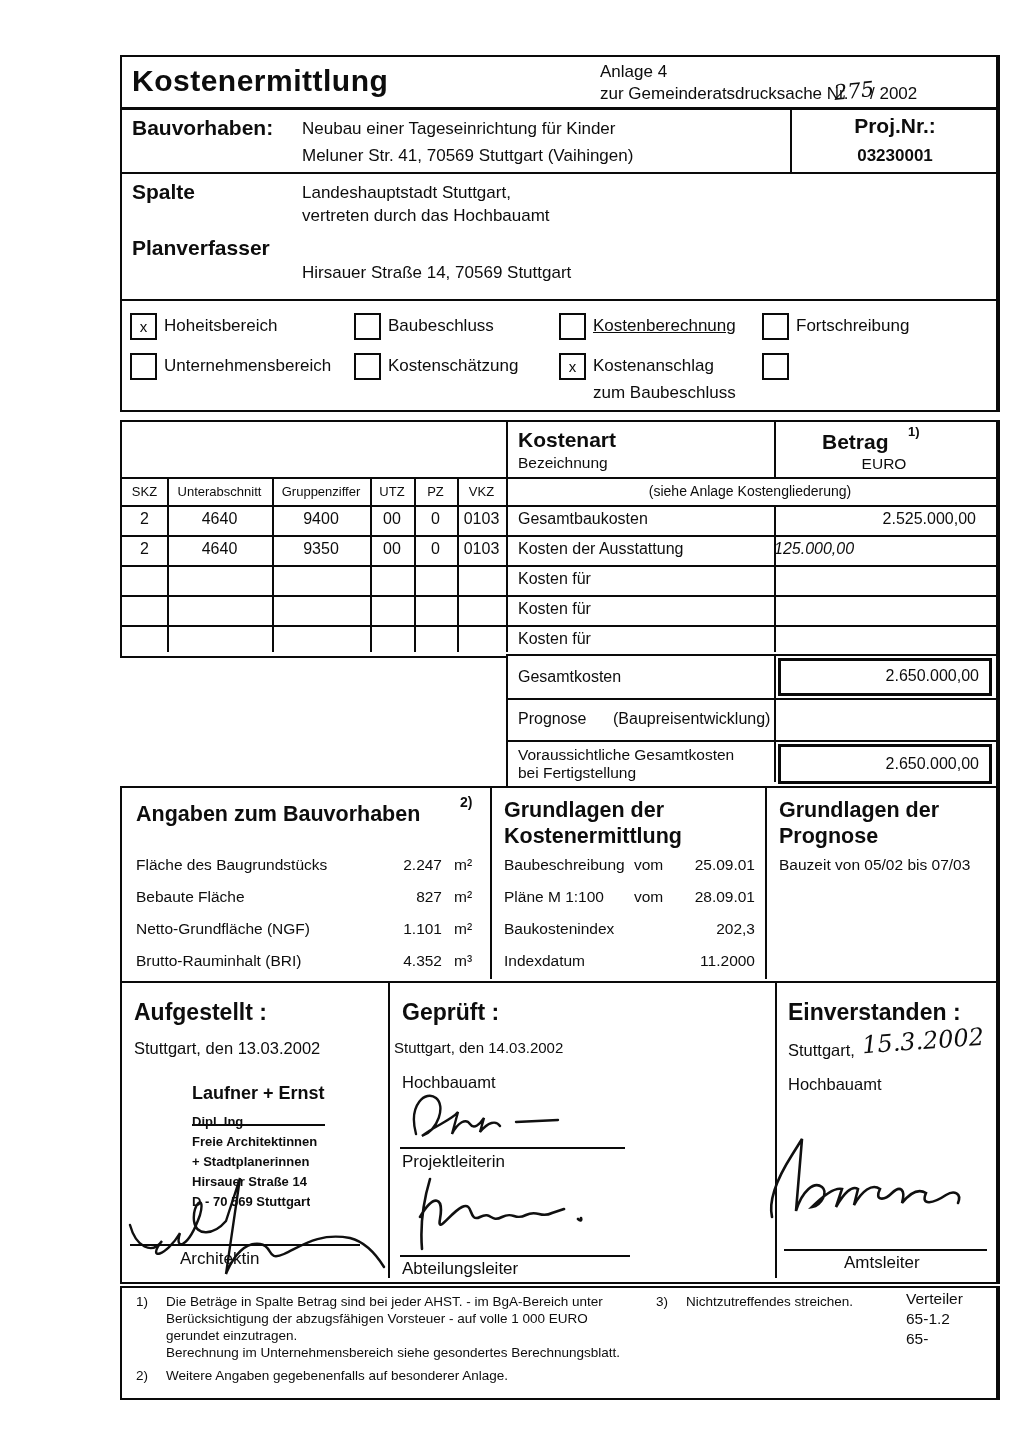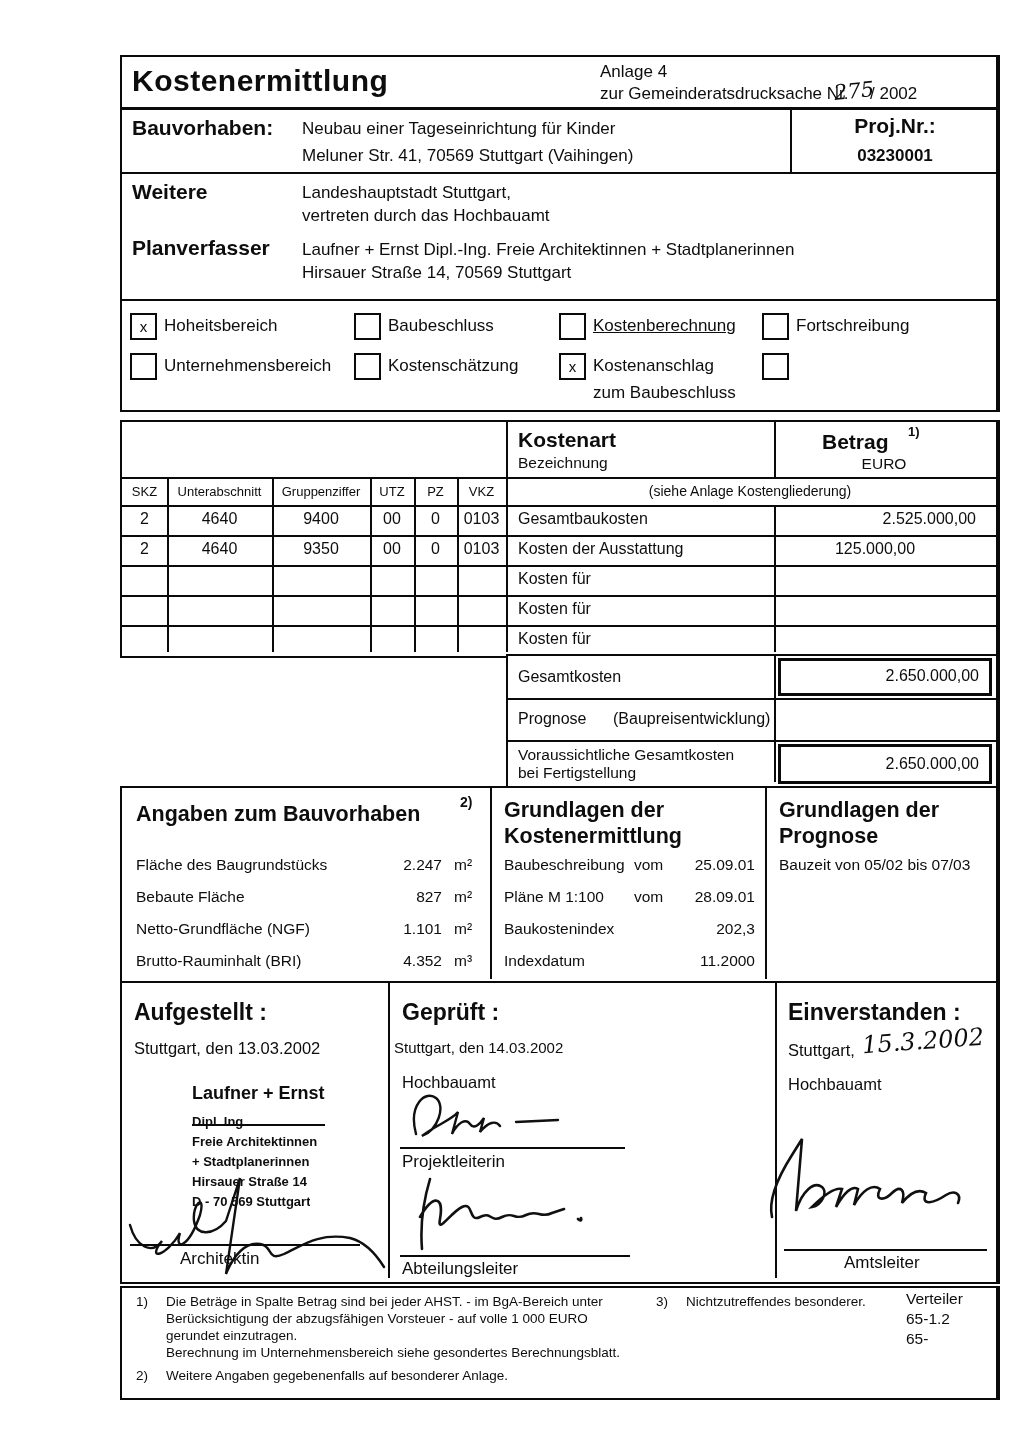--- a/index.html
+++ b/index.html
@@ -45,25 +45,24 @@
       <span class="abs t21" style="left:10px;top:6px;">Bauvorhaben:</span>
       <span class="abs t17" style="left:180px;top:9px;">Neubau einer Tageseinrichtung für Kinder</span>
       <span class="abs t17" style="left:180px;top:36px;">Meluner Str. 41, 70569 Stuttgart (Vaihingen)</span>
       <div class="abs" style="left:668px;top:0;width:206px;height:100%;border-left:2px solid #0a0a0a;">
         <span class="abs t21" style="left:0;top:4px;width:100%;text-align:center;">Proj.Nr.:</span>
         <span class="abs t17 b" style="left:0;top:36px;width:100%;text-align:center;">03230001</span>
       </div>
     </div>
 
     <div class="abs" style="left:0;top:117px;width:100%;height:125px;border-bottom:2px solid #0a0a0a;">
-      <span class="abs t21" style="left:10px;top:6px;">Weitere</span>
+      <span class="abs t21" style="left:10px;top:6px;">Spalte</span>
       <span class="abs t17" style="left:180px;top:9px;">Landeshauptstadt Stuttgart,</span>
       <span class="abs t17" style="left:180px;top:32px;">vertreten durch das Hochbauamt</span>
       <span class="abs t21" style="left:10px;top:62px;">Planverfasser</span>
-      <span class="abs t17" style="left:180px;top:66px;">Laufner + Ernst  Dipl.-Ing. Freie Architektinnen + Stadtplanerinnen</span>
       <span class="abs t17" style="left:180px;top:89px;">Hirsauer Straße 14, 70569 Stuttgart</span>
     </div>
 
     <div class="abs" style="left:0;top:244px;width:100%;height:109px;">
       <div class="cb" style="left:8px;top:12px;"><span>x</span></div>
       <span class="abs t17" style="left:42px;top:15px;">Hoheitsbereich</span>
       <div class="cb" style="left:232px;top:12px;"><span></span></div>
       <span class="abs t17" style="left:266px;top:15px;">Baubeschluss</span>
       <div class="cb" style="left:437px;top:12px;"><span></span></div>
       <span class="abs t17" style="left:471px;top:15px;text-decoration:underline;">Kostenberechnung</span>
@@ -122,21 +121,21 @@
     <span class="cell t16" style="left:396px;top:88px;width:250px;">Gesamtbaukosten</span>
     <span class="cell t16" style="left:652px;top:88px;width:202px;text-align:right;">2.525.000,00</span>
 
     <span class="cell t16" style="left:0;top:118px;width:45px;text-align:center;">2</span>
     <span class="cell t16" style="left:45px;top:118px;width:105px;text-align:center;">4640</span>
     <span class="cell t16" style="left:150px;top:118px;width:98px;text-align:center;">9350</span>
     <span class="cell t16" style="left:248px;top:118px;width:44px;text-align:center;">00</span>
     <span class="cell t16" style="left:292px;top:118px;width:43px;text-align:center;">0</span>
     <span class="cell t16" style="left:335px;top:118px;width:49px;text-align:center;">0103</span>
     <span class="cell t16" style="left:396px;top:118px;width:250px;">Kosten der Ausstattung</span>
-    <span class="cell t16" style="left:652px;top:118px;width:202px;text-align:center;">125.000,00</span>
+    <span class="cell t16" style="left:652px;top:118px;width:202px;text-align:left;font-style:italic;">125.000,00</span>
 
     <span class="cell t16" style="left:396px;top:148px;width:250px;">Kosten für</span>
     <span class="cell t16" style="left:396px;top:178px;width:250px;">Kosten für</span>
     <span class="cell t16" style="left:396px;top:208px;width:250px;">Kosten für</span>
   </div>
 
   <div class="box" style="left:506px;top:654px;width:488px;height:130px;">
     <div class="hl" style="left:0;top:42px;width:100%;"></div>
     <div class="hl" style="left:0;top:84px;width:100%;"></div>
     <div class="vl" style="left:266px;top:0;height:126px;"></div>
@@ -239,19 +238,19 @@
 
   <div class="box" style="left:120px;top:1286px;width:874px;height:110px;">
     <span class="cell" style="left:14px;top:6px;font-size:13.5px;">1)</span>
     <span class="cell" style="left:44px;top:6px;font-size:13.5px;">Die Beträge in Spalte Betrag sind bei jeder AHST. - im BgA-Bereich unter</span>
     <span class="cell" style="left:44px;top:23px;font-size:13.5px;">Berücksichtigung der abzugsfähigen Vorsteuer - auf volle 1 000 EURO</span>
     <span class="cell" style="left:44px;top:40px;font-size:13.5px;">gerundet einzutragen.</span>
     <span class="cell" style="left:44px;top:57px;font-size:13.5px;">Berechnung im Unternehmensbereich siehe gesondertes Berechnungsblatt.</span>
     <span class="cell" style="left:14px;top:80px;font-size:13.5px;">2)</span>
     <span class="cell" style="left:44px;top:80px;font-size:13.5px;">Weitere Angaben gegebenenfalls auf besonderer Anlage.</span>
     <span class="cell" style="left:534px;top:6px;font-size:13.5px;">3)</span>
-    <span class="cell" style="left:564px;top:6px;font-size:13.5px;">Nichtzutreffendes besonderer.</span>
+    <span class="cell" style="left:564px;top:6px;font-size:13.5px;">Nichtzutreffendes streichen.</span>
     <span class="cell t15" style="left:784px;top:2px;">Verteiler</span>
     <span class="cell t15" style="left:784px;top:22px;">65-1.2</span>
     <span class="cell t15" style="left:784px;top:42px;">65-</span>
   </div>
 
 </div>
 
 </body></html>

